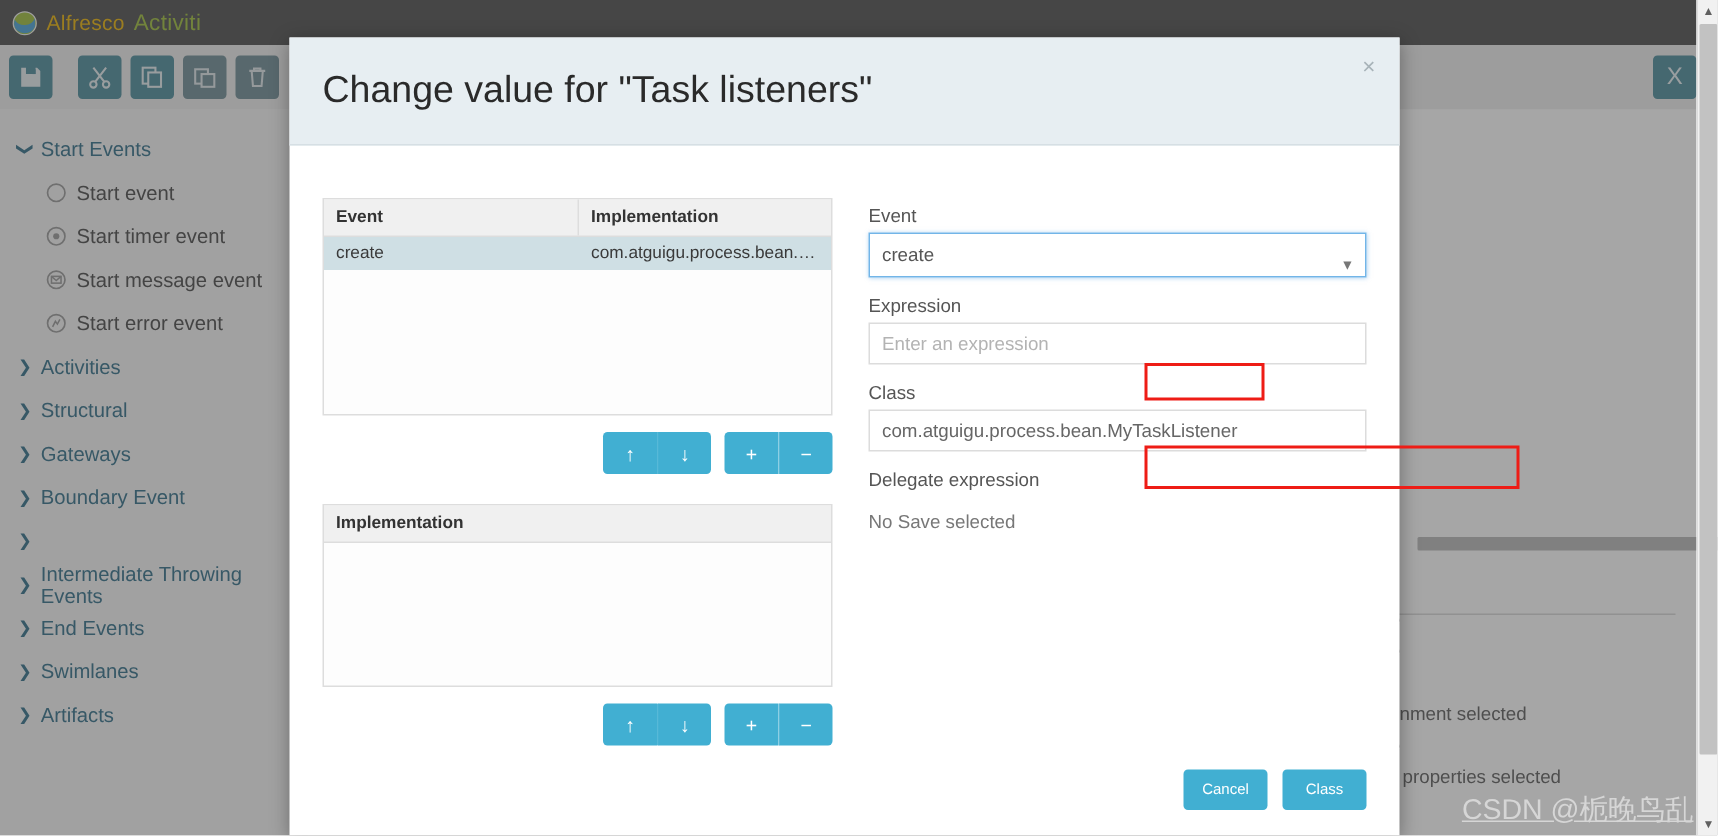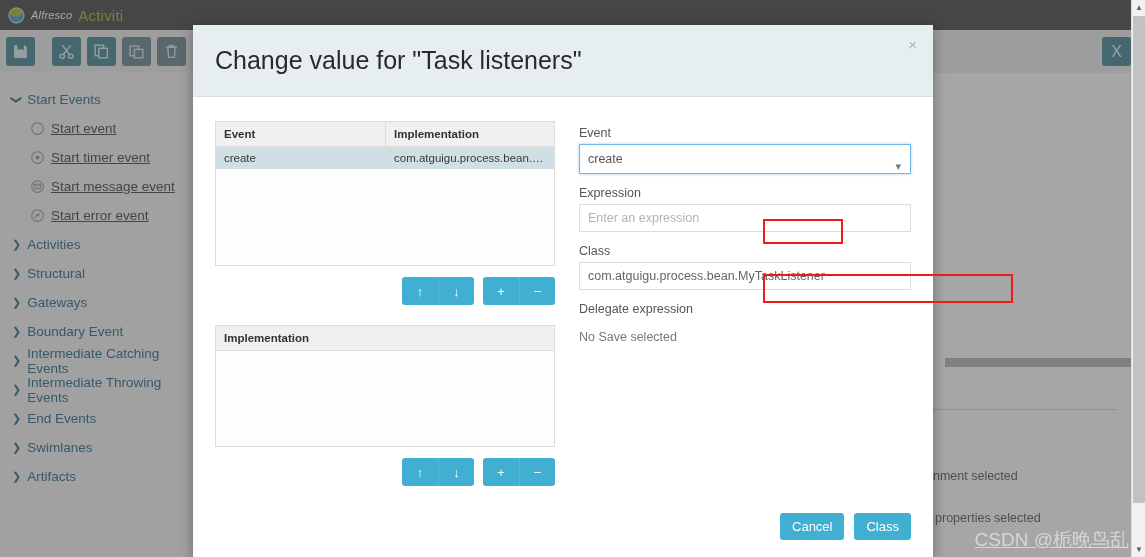--- a/index.html
+++ b/index.html
@@ -26,21 +26,21 @@
     width: 1131px; height: 30px;
     background: #4e4e4e;
     display: flex; align-items: center;
   }
   .brand {
     display: flex; align-items: center; gap: 6px;
     padding-left: 8px;
   }
   .brand-logo { width: 17px; height: 17px; display:block; }
   .brand-alfresco {
-    font-size: 11px; color: #ffffff; letter-spacing: .2px; font-style: italic;
+    font-size: 14px; color: #eab308; letter-spacing: .2px;
   }
   .brand-activiti {
     font-size: 15px; color: #9fbf3b; letter-spacing: .2px;
   }
 
   .bg-toolbar {
     position: absolute; left: 0; top: 30px;
     width: 1131px; height: 43px;
     background: #efefef;
     display: flex; align-items: center; gap: 6px;
@@ -65,21 +65,21 @@
   .sb-group {
     display: flex; align-items: center; gap: 6px;
     padding: 0 12px; height: 29px;
     font-size: 13.5px; color: #33708a;
   }
   .sb-caret { font-size: 11px; display:inline-block; }
   .sb-caret.down { transform: rotate(90deg); }
   .sb-item {
     display: flex; align-items: center; gap: 6px;
     padding: 0 12px 0 30px; height: 29px;
-    font-size: 13.5px; color: #4b4b4b; text-decoration: underline;
+    font-size: 13.5px; color: #4b4b4b;
   }
   .sb-ico { width: 15px; height: 15px; flex: none; display: block; }
 
   .bg-canvas {
     position: absolute; left: 205px; top: 73px;
     right: 14px; bottom: 0;
     background: #ffffff;
   }
   .bg-hscroll {
     position: absolute; left: 740px; top: 285px;
@@ -153,22 +153,22 @@
     font-size: 25px; color: #2a2a2a; font-weight: 400;
   }
   .modal-close {
     position: absolute; right: 16px; top: 12px;
     font-size: 15px; color: #a8b3b9;
     line-height: 1;
   }
   .modal-body {
     position: relative;
     height: 425px;
-    padding: 24px 22px 0 22px;
-    display: flex; gap: 24px;
+    padding: 12px 22px 0 22px;
+    display: flex; gap: 24px; margin-top: 23px;
   }
   .col-left { width: 340px; }
   .col-right { flex: 1; padding-top: 5px; }
 
   
   .tbl {
     width: 340px;
     border: 1px solid #dddddd;
     background: #fdfdfd;
   }
@@ -254,21 +254,21 @@
   .modal-footer {
     position: absolute; left: 0; bottom: 0;
     width: 100%; height: 62px;
     display: flex; align-items: center; justify-content: flex-end;
     gap: 10px; padding-right: 22px;
   }
   .fbtn {
     min-width: 56px; height: 27px;
     background: #41afd2; color: #ffffff;
     border-radius: 3px;
-    font-size: 13px;
+    font-size: 10px;
     display: flex; align-items: center; justify-content: center;
     padding: 0 12px;
   }
 
   .watermark {
     position: absolute; right: 16px; bottom: 4px;
     font-size: 19px; color: #d6d6d6;
     white-space: nowrap;
     text-decoration: underline;
   }
@@ -379,21 +379,20 @@
       <div class="sb-group">
         <span class="sb-caret">❯</span>
         <span>Gateways</span>
       </div>
       <div class="sb-group">
         <span class="sb-caret">❯</span>
         <span>Boundary Event</span>
       </div>
       <div class="sb-group">
         <span class="sb-caret">❯</span>
-        <span>Intermediate Catching Events</span>
       </div>
       <div class="sb-group">
         <span class="sb-caret">❯</span>
         <span>Intermediate Throwing Events</span>
       </div>
       <div class="sb-group">
         <span class="sb-caret">❯</span>
         <span>End Events</span>
       </div>
       <div class="sb-group">

